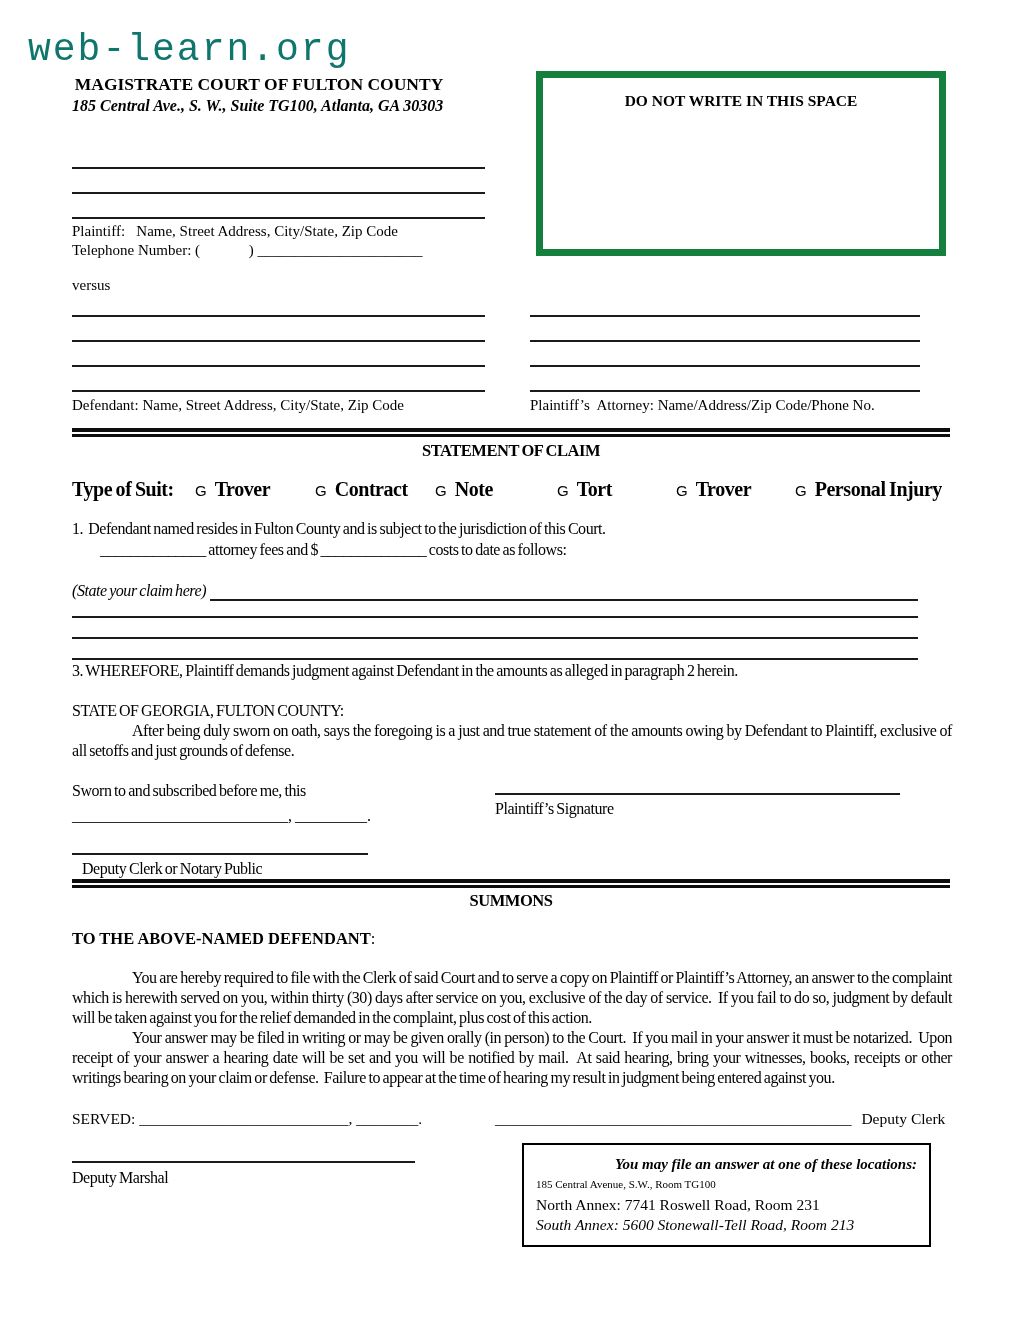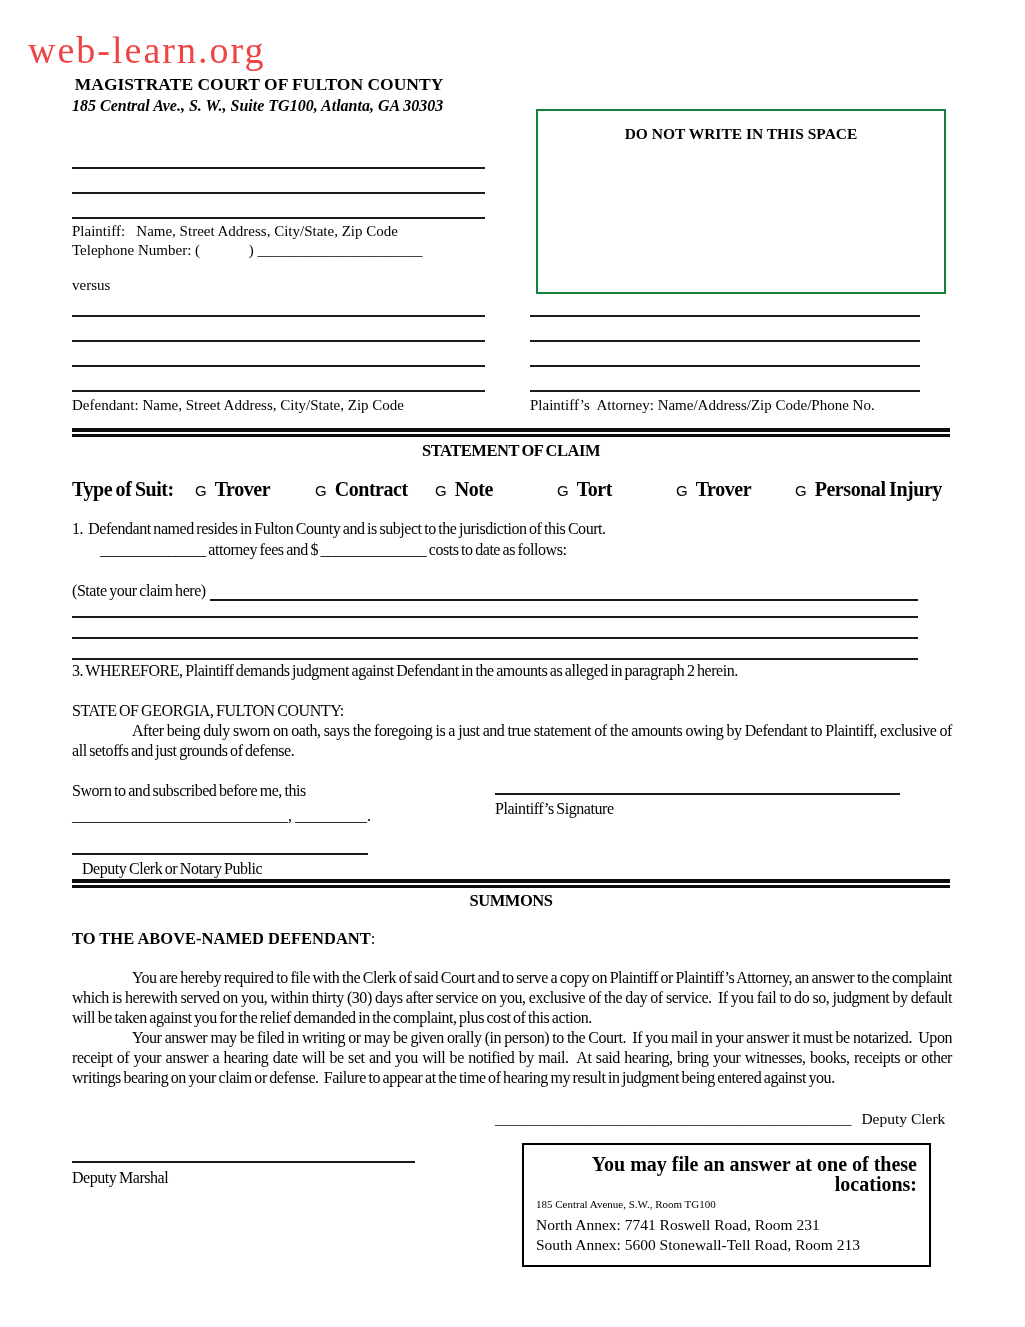--- a/index.html
+++ b/index.html
@@ -2,31 +2,31 @@
 <html><head>
 <meta charset="utf-8">
 <style>
   html,body{margin:0;padding:0;}
   body{
     width:1025px;height:1327px;background:#ffffff;position:relative;
     font-family:"Liberation Serif",serif;color:#000;overflow:hidden;
   }
   .abs{position:absolute;}
   .b{font-weight:bold;text-align:right;}
-  .i{}
+  .i{font-style:italic;}
   .cond{letter-spacing:-0.45px;word-spacing:-1px;}
   .blank{border-bottom:2px solid #1b1b1b;}
   .divider{height:2px;border-top:4px solid #0d0d0d;border-bottom:3px solid #0d0d0d;}
   .logo{
-    font-family:Liberation Serif, serif;
-    font-size:38px;color:#ef4444;letter-spacing:2px;white-space:nowrap;
+    font-family:Liberation Mono, monospace;
+    font-size:38px;color:#0f766e;letter-spacing:2px;white-space:nowrap;
   }
   .court-name{font-size:17.5px;line-height:21px;}
   .court-addr{font-size:16px;line-height:20px;margin-top:1px;font-style:italic;}
-  .dnw-box{width:410px;height:185px;border:2px solid #15803d;box-sizing:border-box;margin-top:38px;}
+  .dnw-box{width:410px;height:185px;border:7px solid #15803d;box-sizing:border-box;}
   .dnw-title{text-align:center;font-weight:bold;font-size:15.5px;margin-top:14px;}
   .label15{font-size:15px;line-height:19px;}
   .body16{font-size:16px;line-height:20px;}
   .suit-item{position:absolute;top:0;white-space:nowrap;}
   .suit-glyph{font-family:"Liberation Sans",sans-serif;font-size:15px;letter-spacing:0;}
   .suit-label{font-weight:bold;font-size:20px;}
   .para{margin:0;text-align:justify;text-indent:60px;font-size:16px;line-height:20px;}
   .center-title{text-align:center;font-weight:bold;font-size:16.5px;}
   .fill-line{flex:1 1 auto;border-bottom:2px solid #1b1b1b;height:15px;margin-left:4px;}
 </style>
@@ -130,29 +130,30 @@
 <div class="abs" style="left:72px;top:929px;width:880px;font-size:16.5px;">
   <span class="b">TO THE ABOVE-NAMED DEFENDANT</span><span>:</span>
 </div>
 
 <div class="abs" style="left:72px;top:968px;width:880px;">
   <p class="para cond">You are hereby required to file with the Clerk of said Court and to serve a copy on Plaintiff or Plaintiff’s Attorney, an answer to the complaint which is herewith served on you, within thirty (30) days after service on you, exclusive of the day of service.&nbsp; If you fail to do so, judgment by default will be taken against you for the relief demanded in the complaint, plus cost of this action.</p>
   <p class="para cond">Your answer may be filed in writing or may be given orally (in person) to the Court.&nbsp; If you mail in your answer it must be notarized.&nbsp; Upon receipt of your answer a hearing date will be set and you will be notified by mail.&nbsp; At said hearing, bring your witnesses, books, receipts or other writings bearing on your claim or defense.&nbsp; Failure to appear at the time of hearing my result in judgment being entered against you.</p>
 </div>
 
 <div class="abs" style="left:72px;top:1110px;width:868px;font-size:15.5px;">
+  <span>SERVED: ___________________________, ________.</span>
   <span class="abs" style="left:423px;top:0;white-space:nowrap;">
     <span>______________________________________________</span>
     <span style="margin-left:6px;">Deputy Clerk</span>
   </span>
 </div>
 
 <div class="abs" style="left:72px;top:1147px;width:343px;">
   <div class="blank" style="height:14px;"></div>
   <div class="body16 cond" style="margin-top:5px;">Deputy Marshal</div>
 </div>
 
 <div class="abs" style="left:522px;top:1143px;width:381px;border:2px solid #000;padding:9px 12px;">
-  <div class="b i" style="font-size:20px;line-height:20px;">You may file an answer at one of these locations:</div>
+  <div class="b i" style="font-size:15px;line-height:20px;">You may file an answer at one of these locations:</div>
   <div style="font-size:11px;line-height:20.5px;">185 Central Avenue, S.W., Room TG100</div>
   <div style="font-size:15.5px;line-height:20.5px;">North Annex: 7741 Roswell Road, Room 231</div>
-  <div style="font-size:15.5px;line-height:20.5px;">South Annex: 5600 Stonewall-Tell Road, Room 213</div>
+  <div style="font-size:15.5px;line-height:20.5px;font-style:italic;">South Annex: 5600 Stonewall-Tell Road, Room 213</div>
 </div>
 
 </body></html>

